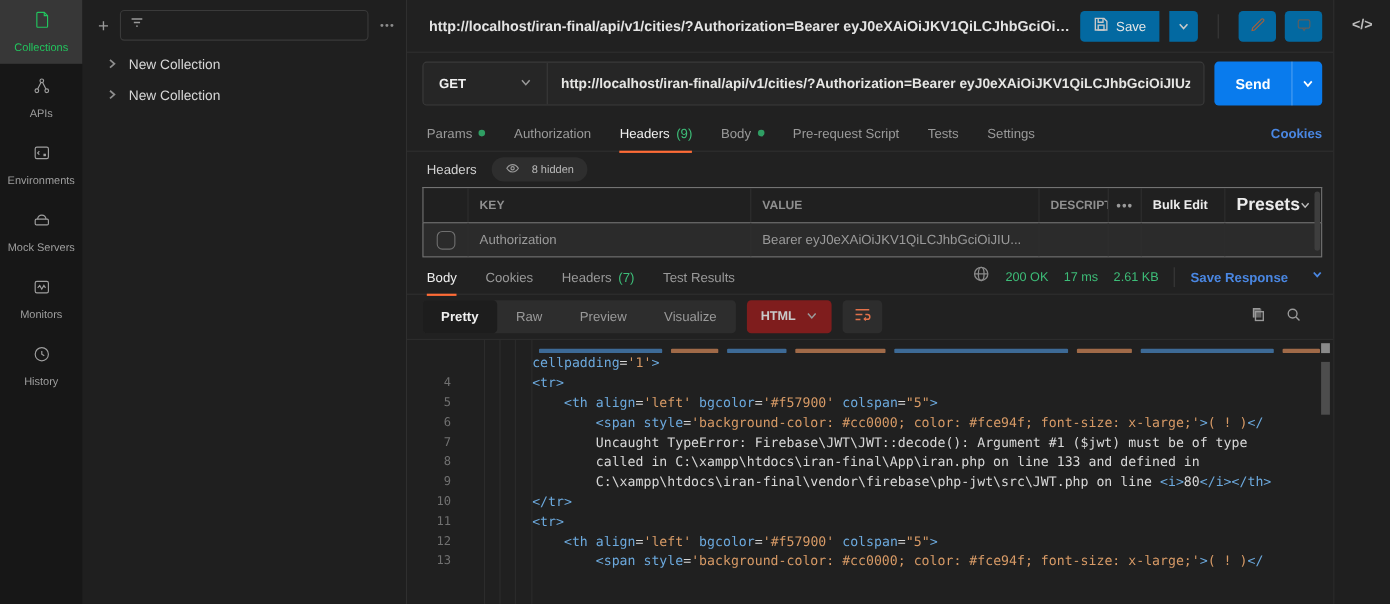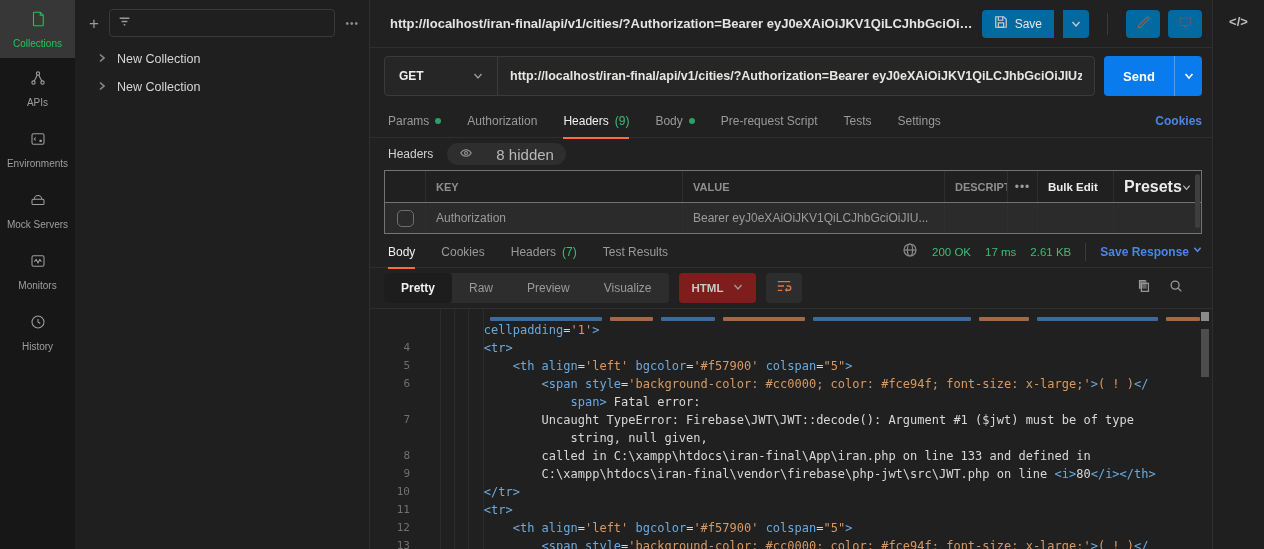--- a/index.html
+++ b/index.html
@@ -72,21 +72,21 @@
                        background:#ff6c37; }
   .dot { width:6px; height:6px; border-radius:50%; background:#2f9e63; }
   .count { color:#3dbd78; }
   .spacer { flex:1; }
   .link { color:#4a87e2; font-size:12px; font-weight:bold; cursor:pointer; }
 
   
   .hdr-label-row { height:32px; display:flex; align-items:center; gap:14px; padding:0 10px 0 18px; }
   .hdr-title { font-size:12px; color:#d2d2d2; }
   .pill { background:#2e2e2e; border-radius:11px; height:22px; display:flex; align-items:center;
-          gap:23px; padding:0 12px; color:#b9b9b9; font-size:15px; cursor:pointer; }
+          gap:10px; padding:0 12px; color:#b9b9b9; font-size:10px; cursor:pointer; }
   .pill svg { stroke:#9a9a9a; fill:none; stroke-width:1.2; }
 
   .htable { margin:0 10px 0 14px; position:relative; height:64px; }
   .hrow { display:flex; height:32px; border:1px solid #737373; }
   .hrow.head { background:#202020; border-bottom:none; }
   .hrow.data { background:#2b2b2b; }
   .hcell { border-left:1px solid #2e2e2e; display:flex; align-items:center; padding:0 10px;
            font-size:12px; color:#9b9b9b; overflow:hidden; white-space:nowrap; }
   .hcell:first-child { border-left:none; }
   .hcell.chk { flex:0 0 40px; justify-content:center; }
@@ -103,21 +103,21 @@
                 border-radius:3px; cursor:pointer; }
 
   
   .resp-tabs { height:32px; display:flex; align-items:center; gap:26px; padding:0 10px 0 18px;
                border-bottom:1px solid #2e2e2e; margin-top:2px; }
   .resp-tabs .tab { height:32px; }
   .meta { display:flex; align-items:center; gap:14px; }
   .meta .green { color:#3dbd78; font-size:11.5px; }
   .meta svg { stroke:#8a8a8a; fill:none; stroke-width:1.2; }
   .meta-div { width:1px; height:18px; background:#3a3a3a; }
-  .sr { display:flex; align-items:flex-start; gap:4px; }
+  .sr { display:flex; align-items:flex-start; gap:22px; }
   .sr svg { stroke:#4a87e2; stroke-width:1.8; }
 
   .viewbar { height:40px; display:flex; align-items:center; gap:10px; padding:0 10px 0 14px; }
   .views { background:#2d2d2d; border-radius:4px; display:flex; height:30px; }
   .view { padding:0 17px; display:flex; align-items:center; font-size:12px; color:#9a9a9a;
           cursor:pointer; border-radius:4px; }
   .view.active { background:#1d1d1d; color:#f0f0f0; font-weight:bold; }
   .fmt { background:#7f1d1d; border-radius:4px; height:30px; display:flex; align-items:center;
          gap:10px; padding:0 13px; font-size:11.5px; font-weight:bold; color:#c9c9c9; cursor:pointer; }
   .wrapbtn { background:#2d2d2d; border-radius:4px; width:36px; height:30px; display:flex;
@@ -445,30 +445,22 @@
           </div>
           <div class="code-line">
             <span class="ln">5</span>
             <span class="lc"><span class="tk-x">            </span><span class="tk-t">&lt;th </span><span class="tk-t">align</span><span class="tk-x">=</span><span class="tk-s">'left'</span><span class="tk-x"> </span><span class="tk-t">bgcolor</span><span class="tk-x">=</span><span class="tk-s">'#f57900'</span><span class="tk-x"> </span><span class="tk-t">colspan</span><span class="tk-x">=</span><span class="tk-s">"5"</span><span class="tk-t">&gt;</span></span>
           </div>
           <div class="code-line">
             <span class="ln">6</span>
             <span class="lc"><span class="tk-x">                </span><span class="tk-t">&lt;span </span><span class="tk-t">style</span><span class="tk-x">=</span><span class="tk-s">'background-color: #cc0000; color: #fce94f; font-size: x-large;'</span><span class="tk-t">&gt;</span><span class="tk-s">( ! )</span><span class="tk-t">&lt;/</span></span>
           </div>
           <div class="code-line">
-            <span class="ln"></span>
-            <span class="lc"><span class="tk-x">                    </span><span class="tk-t">span&gt;</span><span class="tk-x"> Fatal error:</span></span>
-          </div>
-          <div class="code-line">
             <span class="ln">7</span>
             <span class="lc"><span class="tk-x">                </span><span class="tk-x">Uncaught TypeError: Firebase\JWT\JWT::decode(): Argument #1 ($jwt) must be of type</span></span>
-          </div>
-          <div class="code-line">
-            <span class="ln"></span>
-            <span class="lc"><span class="tk-x">                    </span><span class="tk-x">string, null given,</span></span>
           </div>
           <div class="code-line">
             <span class="ln">8</span>
             <span class="lc"><span class="tk-x">                </span><span class="tk-x">called in C:\xampp\htdocs\iran-final\App\iran.php on line 133 and defined in</span></span>
           </div>
           <div class="code-line">
             <span class="ln">9</span>
             <span class="lc"><span class="tk-x">                </span><span class="tk-x">C:\xampp\htdocs\iran-final\vendor\firebase\php-jwt\src\JWT.php on line </span><span class="tk-t">&lt;i&gt;</span><span class="tk-x">80</span><span class="tk-t">&lt;/i&gt;&lt;/th&gt;</span></span>
           </div>
           <div class="code-line">

